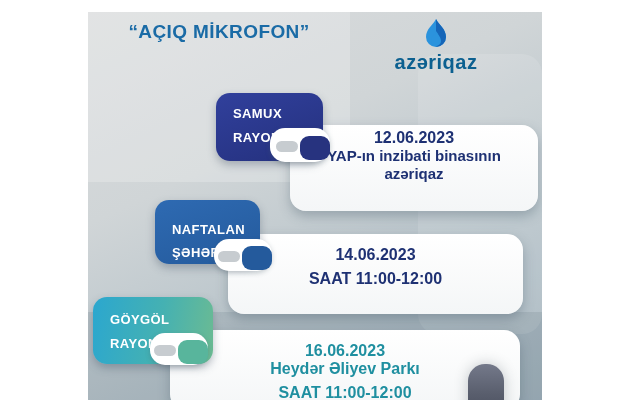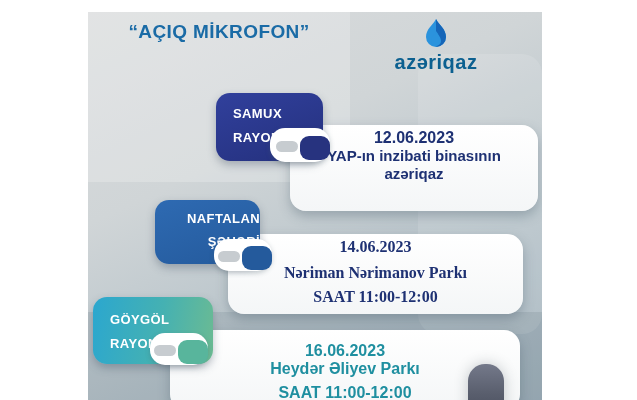--- a/index.html
+++ b/index.html
@@ -21,33 +21,33 @@
   .logo svg{display:block;margin:0 auto;}
   .logo-text{color:#0c6090;font-weight:bold;font-size:20px;letter-spacing:.5px;margin-top:1px;}
 
   .badge{position:absolute;border-radius:14px;color:#ffffff;font-weight:bold;font-size:13px;
          letter-spacing:.4px;z-index:2;box-shadow:0 4px 9px rgba(60,75,95,.35);}
   .badge .bl{padding-left:17px;}
   .badge-samux{left:128px;top:81px;width:107px;height:68px;
                background:linear-gradient(160deg,#31409c 0%,#24307d 100%);padding-top:13px;box-sizing:border-box;}
   .badge-samux .bl+.bl{margin-top:9px;}
   .badge-naftalan{left:67px;top:188px;width:105px;height:64px;
-               background:linear-gradient(160deg,#2e6ab2 0%,#245a9c 100%);padding-top:11px;box-sizing:border-box;text-align:right;}
+               background:linear-gradient(160deg,#2e6ab2 0%,#245a9c 100%);padding-top:22px;box-sizing:border-box;}
   .badge-naftalan .bl+.bl{margin-top:8px;}
   .badge-goygol{left:5px;top:285px;width:120px;height:67px;
                background:linear-gradient(100deg,#2ba7cf 0%,#45b1b2 55%,#6cbb92 100%);padding-top:15px;box-sizing:border-box;}
   .badge-goygol .bl+.bl{margin-top:9px;}
 
   .card{position:absolute;background:linear-gradient(180deg,#ffffff 0%,#f4f6f7 100%);
         border-radius:16px;z-index:1;text-align:center;font-weight:bold;
         box-shadow:0 5px 12px rgba(70,88,102,.35);box-sizing:border-box;}
   .card .date{font-size:16px;}
   .card .venue,.card .time{font-size:15px;}
   .card-1{left:202px;top:113px;width:248px;height:86px;color:#1e3173;padding-top:4px;line-height:18px;}
-  .card-2{left:140px;top:222px;width:295px;height:80px;color:#1e3173;padding-top:4px;line-height:18px;font-family:Liberation Serif, serif;}
+  .card-2{left:140px;top:222px;width:295px;height:80px;color:#1e3173;padding-top:12px;line-height:18px;}
   .card-2 .venue,.card-2 .time{font-size:16px;}
   .card-2 .venue{margin-top:8px;}
   .card-2 .time{margin-top:6px;}
   .card-3{left:82px;top:318px;width:350px;height:80px;color:#1f8fa0;padding-top:12px;line-height:18px;}
   .card-3 .venue,.card-3 .time{font-size:16px;}
   .card-3 .venue{margin-top:0;}
   .card-3 .time{margin-top:6px;}
 
   .hook{position:absolute;background:#ffffff;border-radius:15px;z-index:3;
         box-shadow:0 2px 5px rgba(70,88,102,.3);}
@@ -103,21 +103,20 @@
     <div class="hook hook-1"></div>
     <div class="corner corner-1"></div>
     <div class="pin pin-1"></div>
 
     <div class="badge badge-naftalan">
       <div class="bl">NAFTALAN</div>
       <div class="bl">ŞƏHƏRİ</div>
     </div>
     <div class="card card-2">
       <div class="date">14.06.2023</div>
-      <div class="venue">Nəriman Nərimanov Parkı</div>
       <div class="time">SAAT 11:00-12:00</div>
     </div>
     <div class="hook hook-2"></div>
     <div class="corner corner-2"></div>
     <div class="pin pin-2"></div>
 
     <div class="badge badge-goygol">
       <div class="bl">GÖYGÖL</div>
       <div class="bl">RAYONU</div>
     </div>

